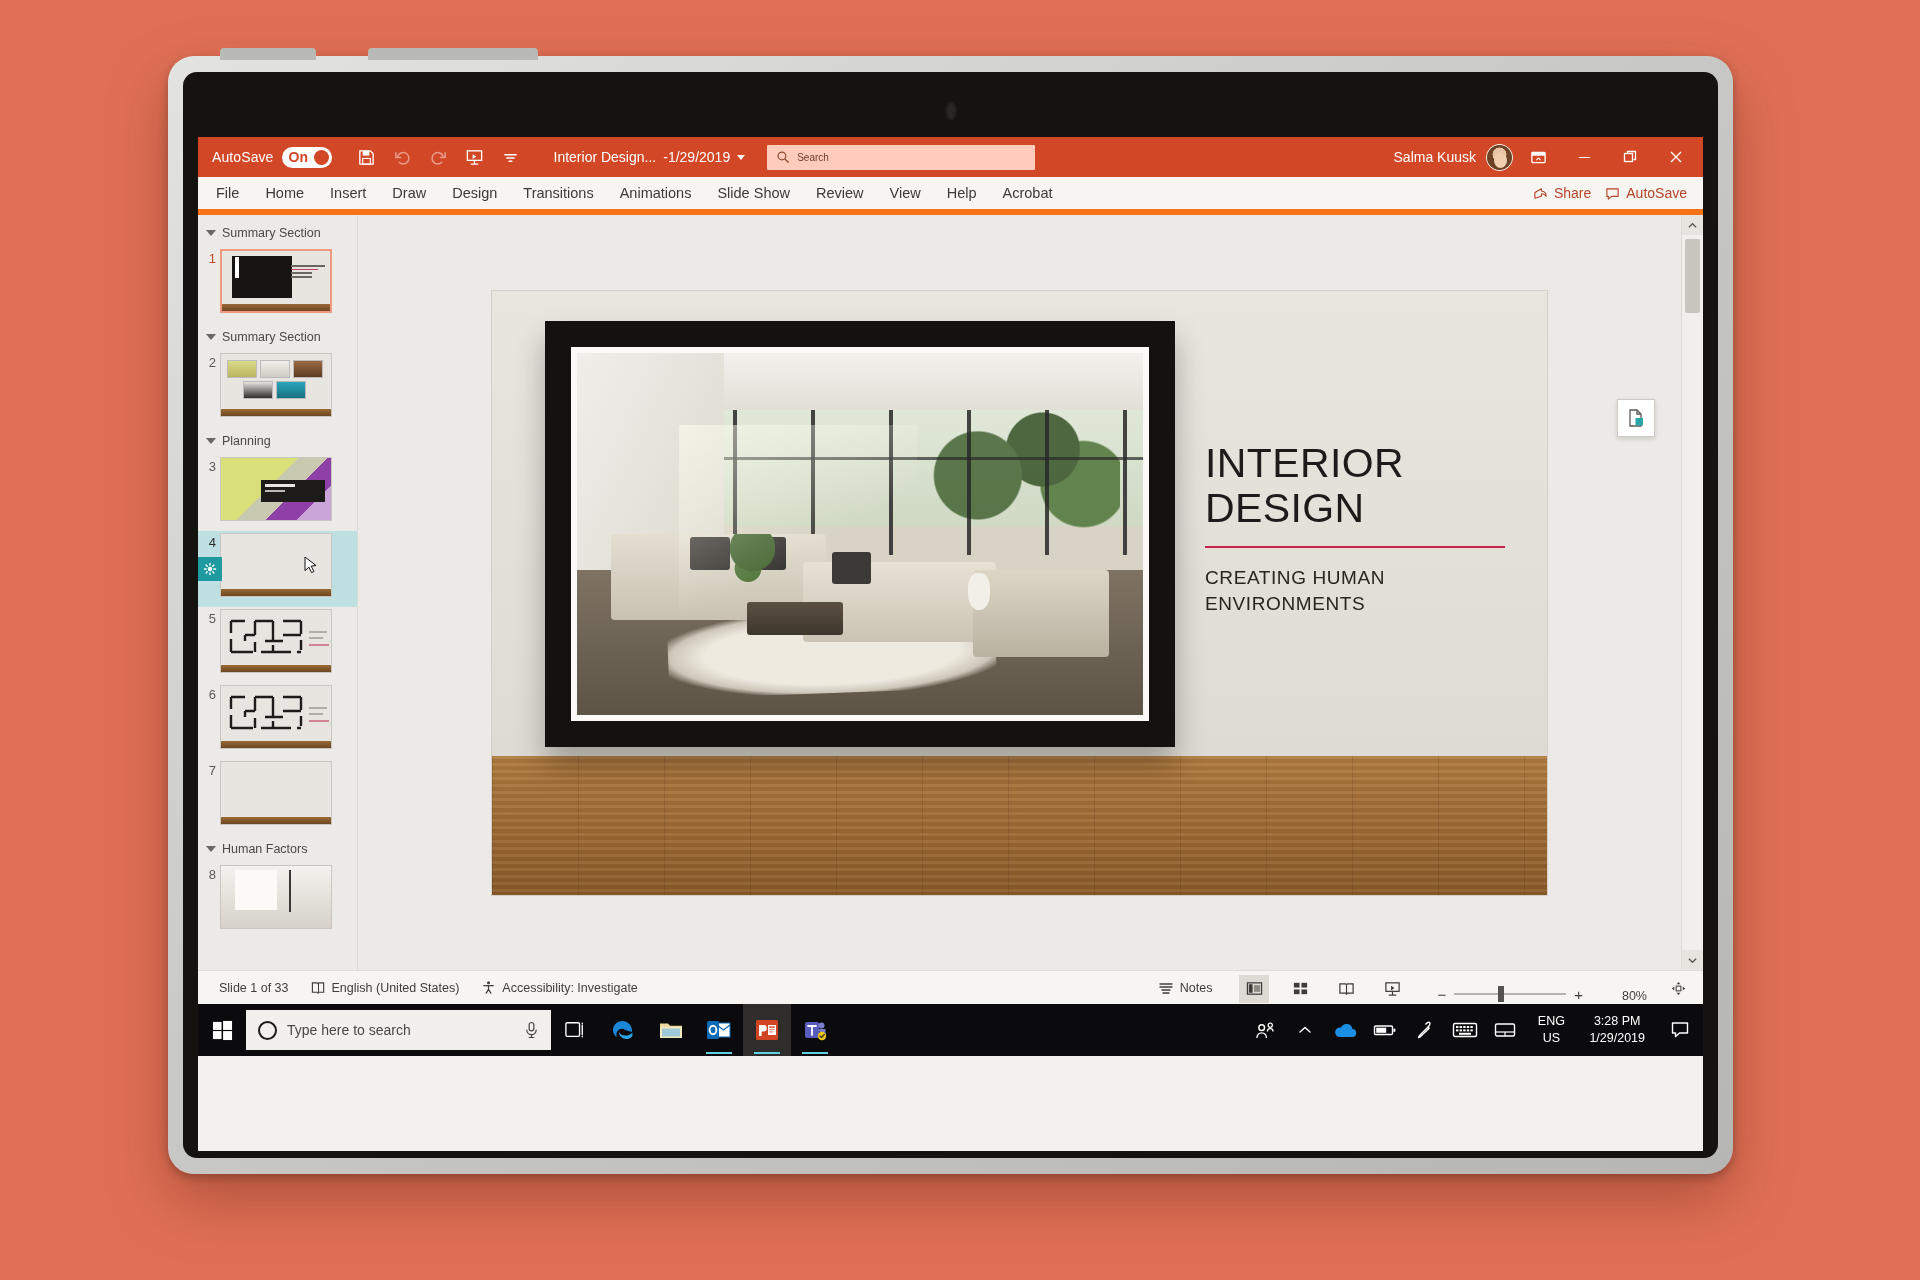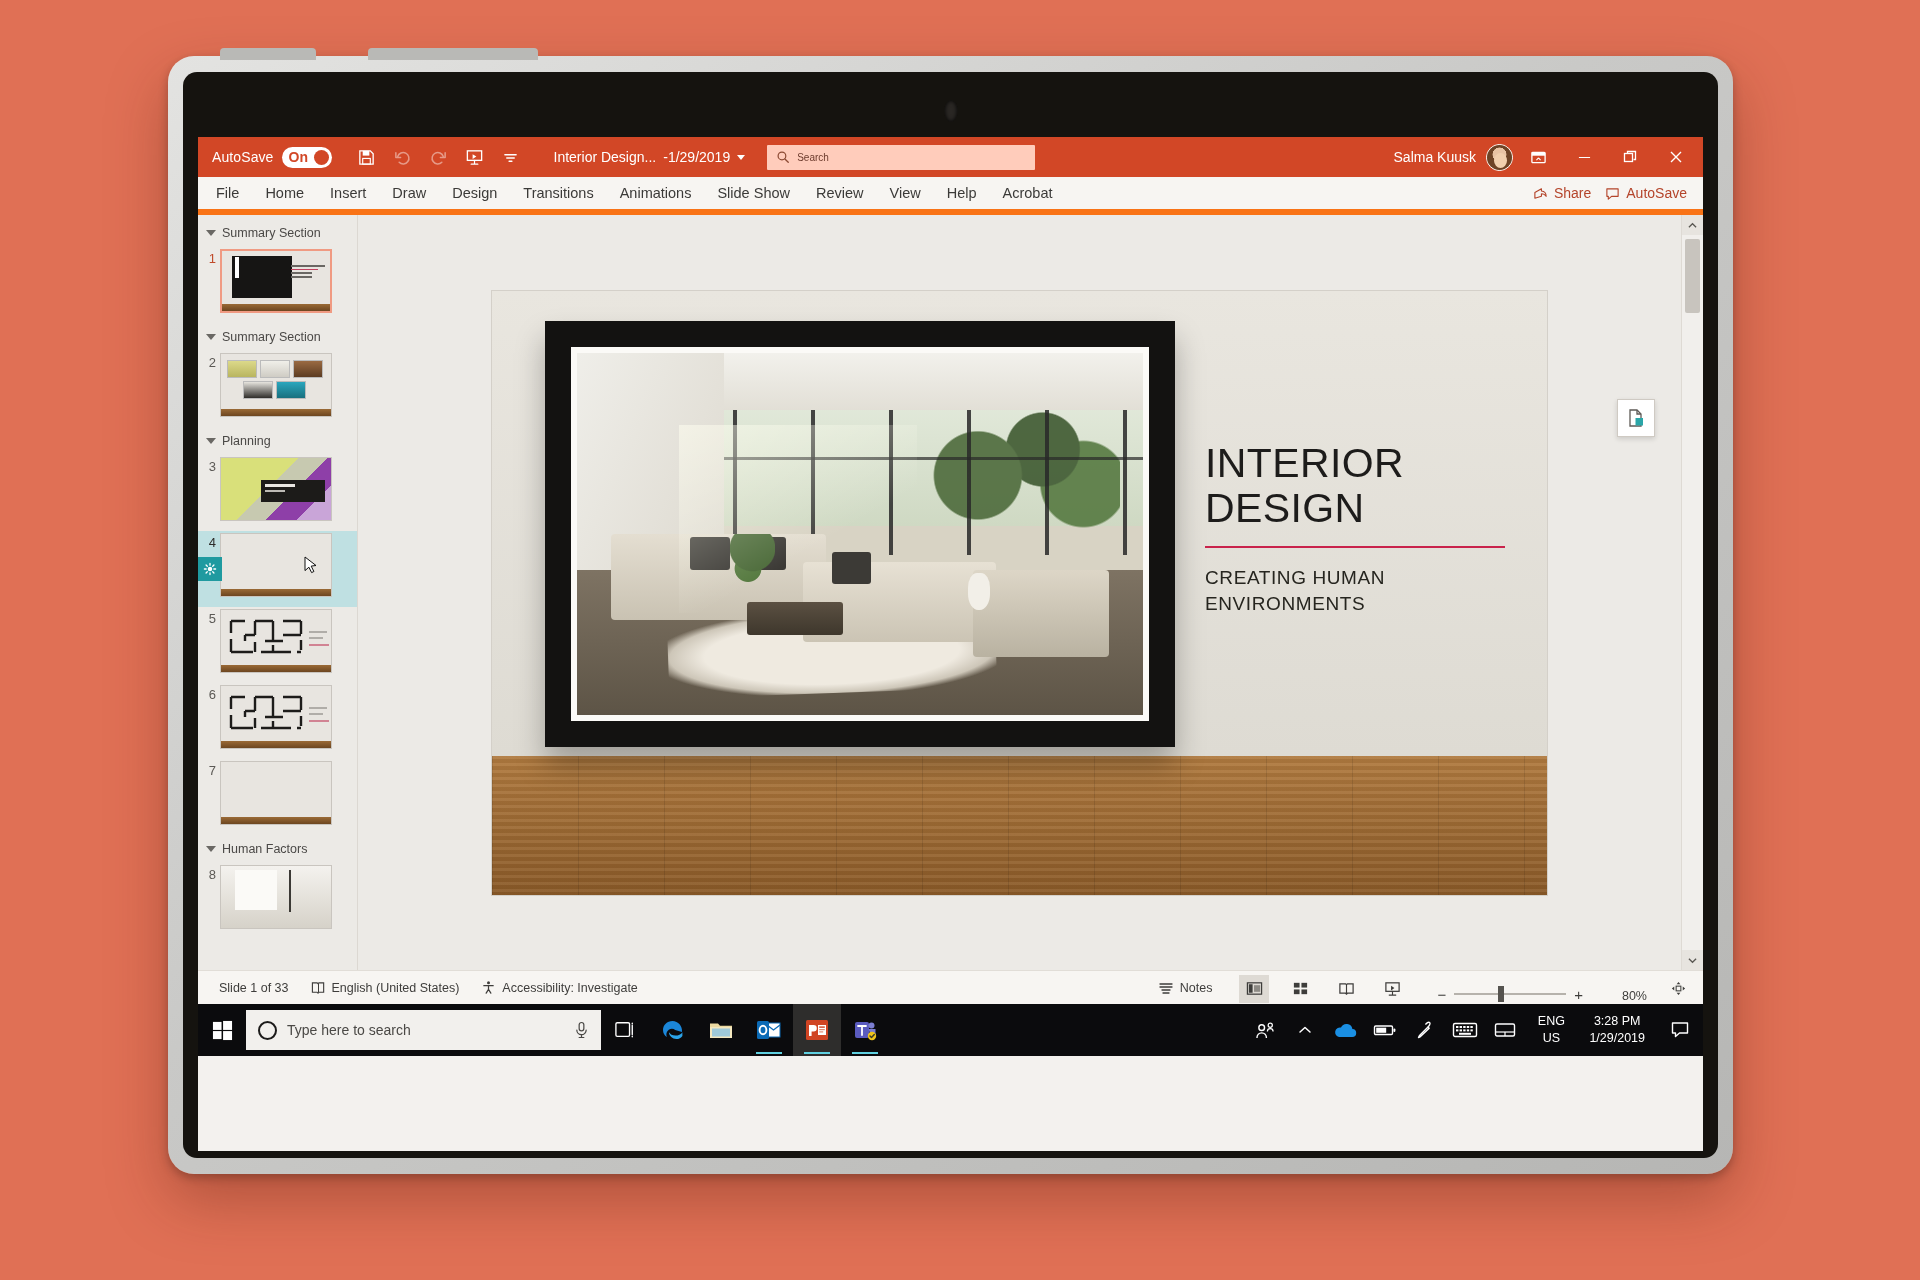--- a/index.html
+++ b/index.html
@@ -277,21 +277,21 @@
   .zoom-knob { position:absolute; left: 44px; top:-7px; width:6px; height:16px; background:#55534f; }
   .zoom-pct { width: 38px; text-align:right; font-size:12.5px; }
 
   
   .taskbar {
     height: 52px; background: #0b0b0d; display:flex; align-items:center;
     color:#fff; font-size: 13px;
   }
   .start-btn { width: 48px; height:52px; display:flex; align-items:center; justify-content:center; cursor:pointer; }
   .tb-search {
-    width: 355px; height: 40px; background:#f2f0ed; display:flex; align-items:center;
+    width: 305px; height: 40px; background:#f2f0ed; display:flex; align-items:center;
     gap: 10px; padding: 0 12px; color:#4a4845; font-size: 14px; cursor:text;
   }
   .tb-circle { width:19px; height:19px; border:2.4px solid #1c1b1a; border-radius:50%; flex-shrink:0; }
   .tb-search .ph { flex:1; }
   .tb-icons { display:flex; align-items:center; }
   .tb-icon {
     width: 48px; height: 52px; display:flex; align-items:center; justify-content:center;
     position:relative; cursor:pointer;
   }
   .tb-icon.active { background:#2e2d2c; }

